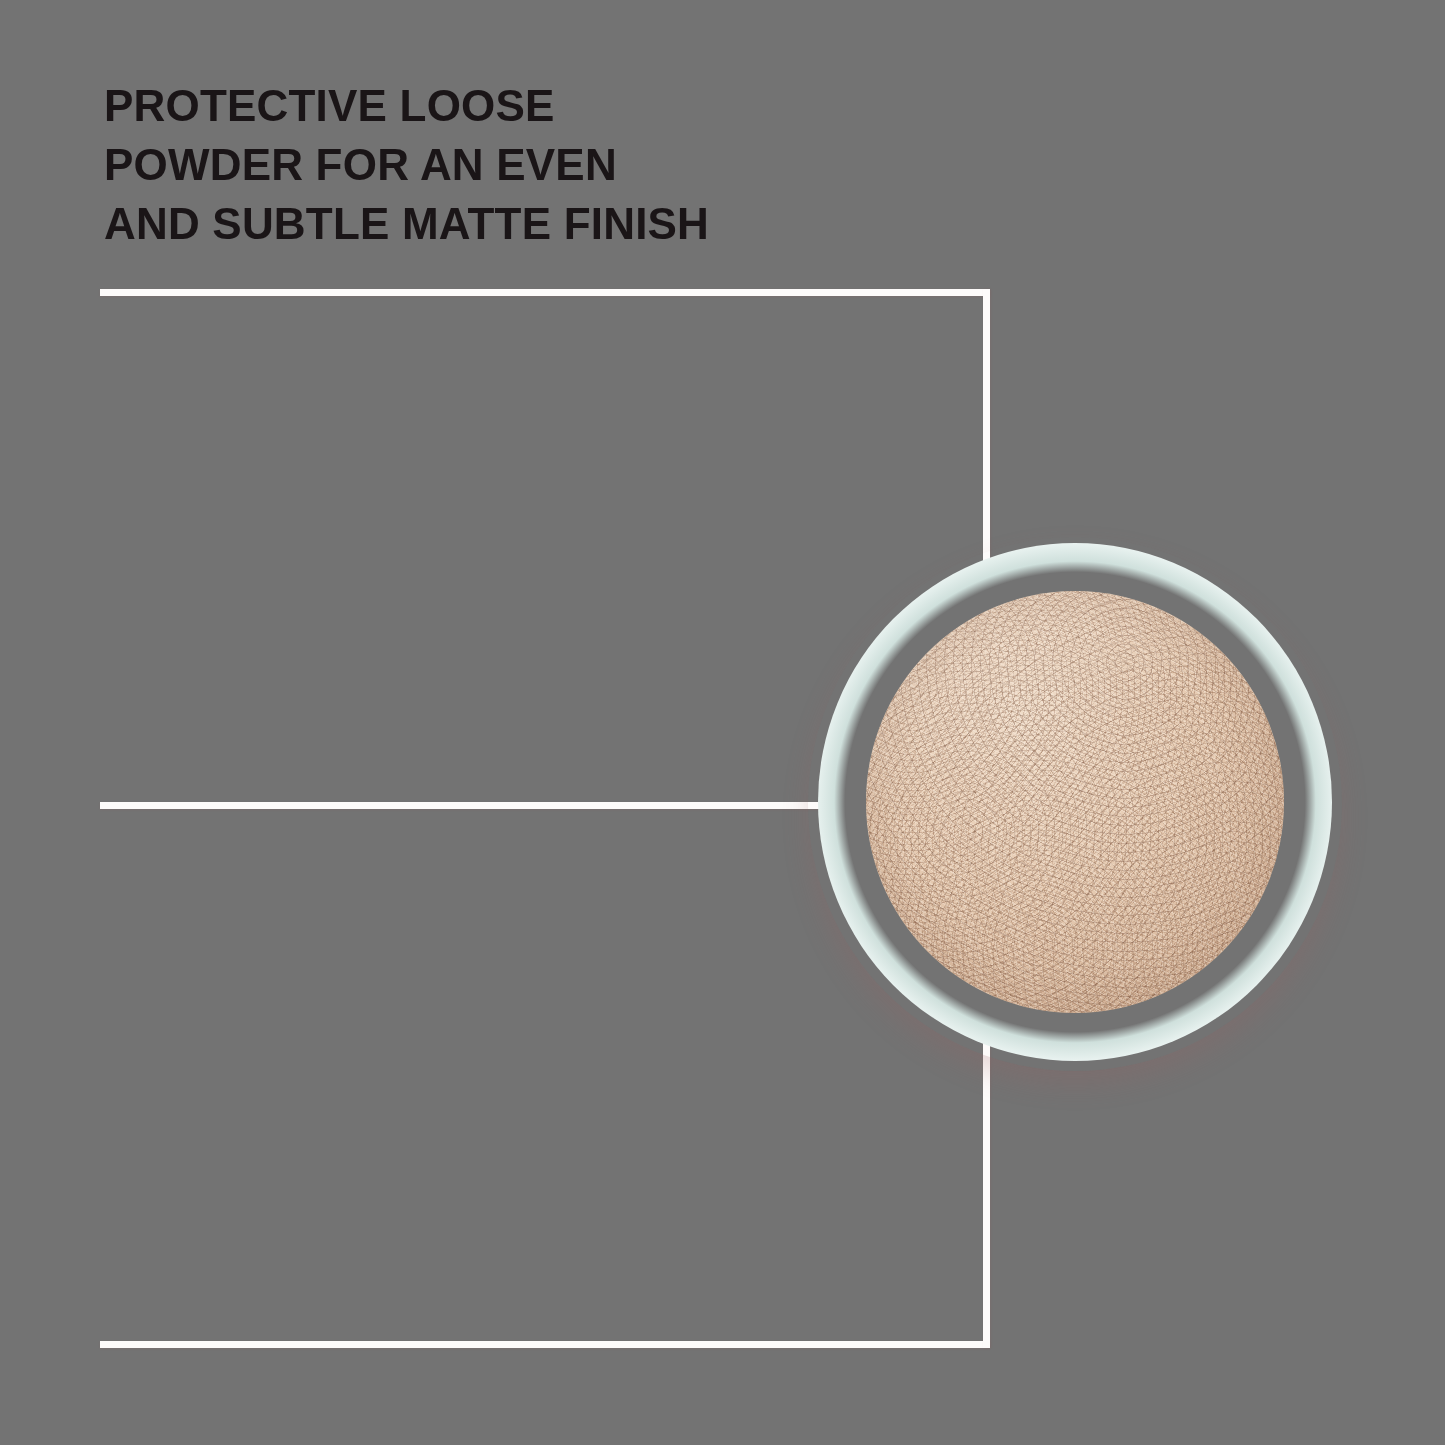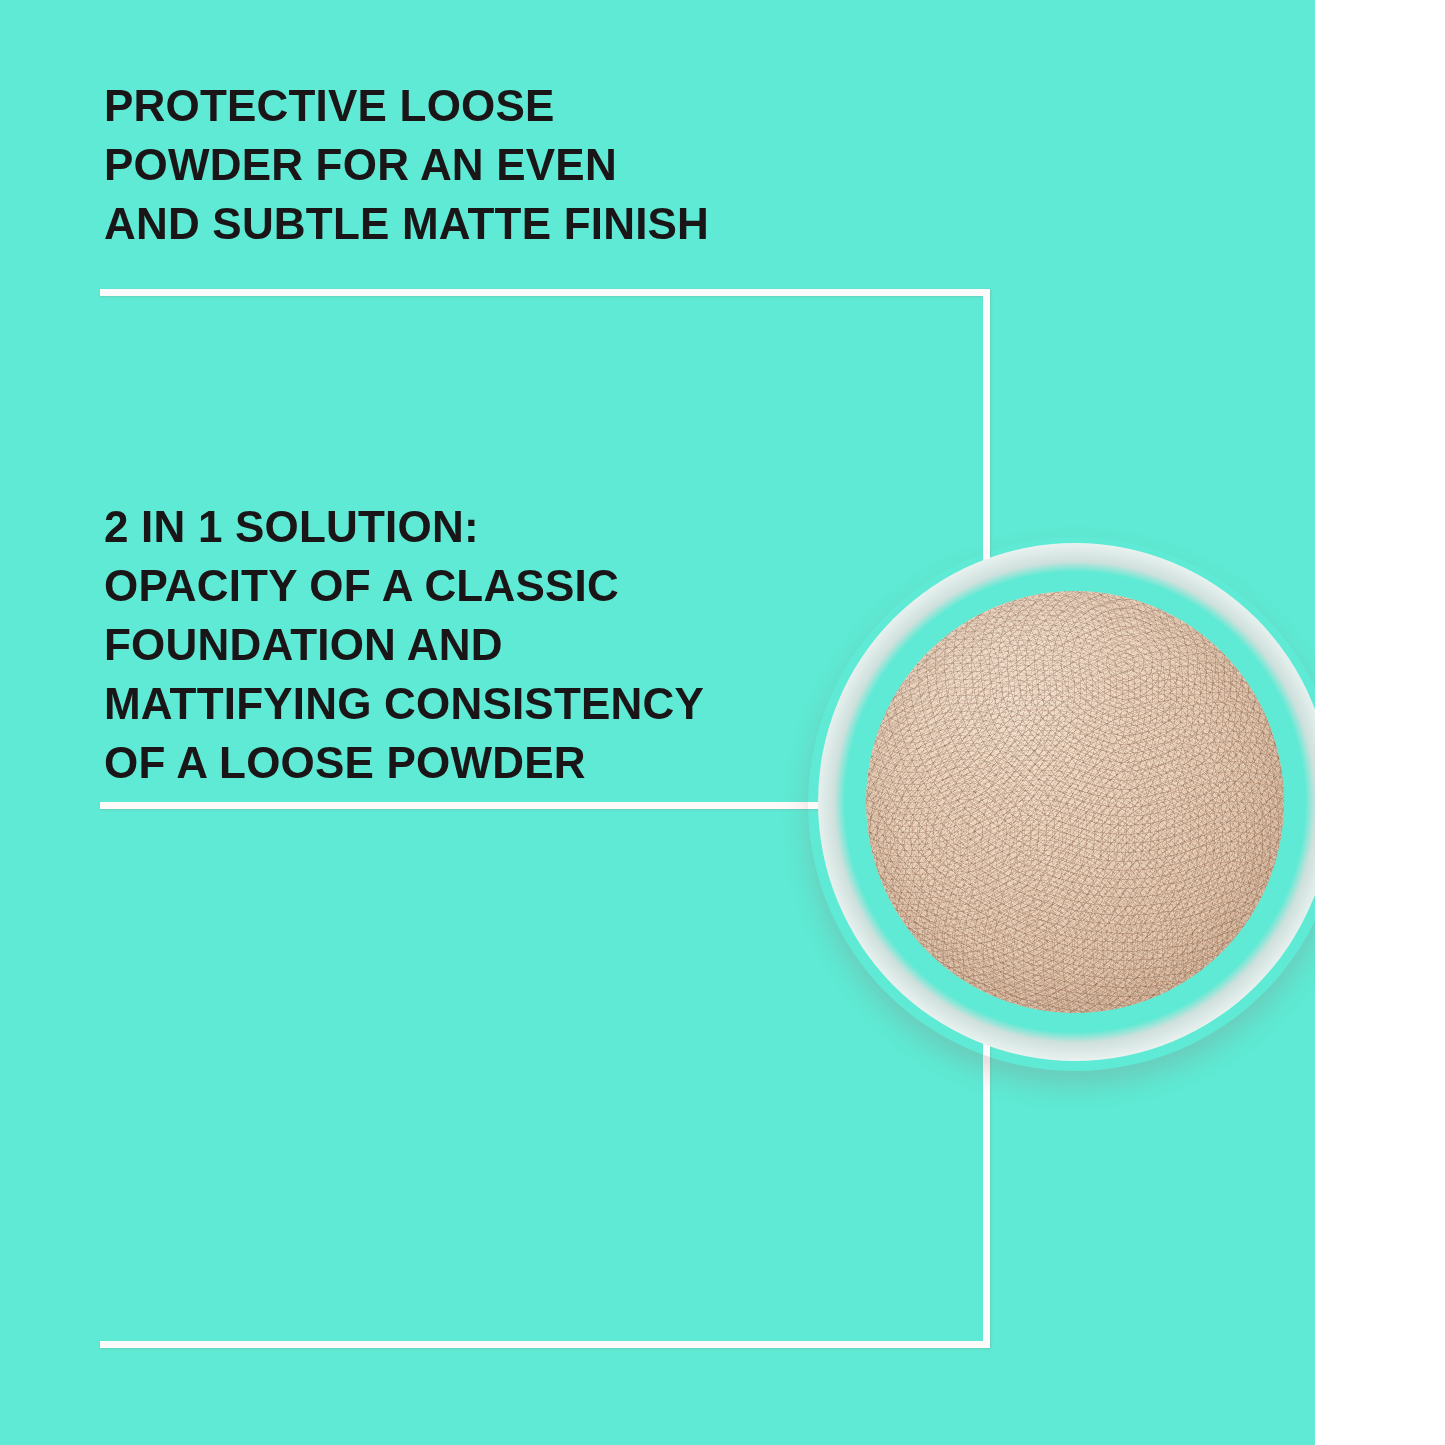--- a/index.html
+++ b/index.html
@@ -5,24 +5,24 @@
   html, body {
     margin: 0;
     padding: 0;
   }
   body {
     font-family: "Liberation Sans", sans-serif;
     background: #ffffff;
   }
   #canvas {
     position: relative;
-    width: 1315px;
+    width: 1445px;
     height: 1445px;
     overflow: hidden;
-    background: #5eead4;
+    background: #737373;
   }
 
   
   .claim {
     position: absolute;
     left: 104px;
     color: #1a1517;
     font-weight: bold;
     letter-spacing: 0.2px;
     white-space: pre-line;
@@ -179,19 +179,14 @@
       <div id="jar-grain-a"></div>
       <div id="jar-grain-b"></div>
       <div id="jar-grain-c"></div>
       <div id="jar-shade"></div>
     </div>
   </div>
 
   <div class="claim" id="claim-1">PROTECTIVE LOOSE
 POWDER FOR AN EVEN
 AND SUBTLE MATTE FINISH</div>
-  <div class="claim" id="claim-2">2 IN 1 SOLUTION:
-OPACITY OF A CLASSIC
-FOUNDATION AND
-MATTIFYING CONSISTENCY
-OF A LOOSE POWDER</div>
 
 </div>
 
 </body></html>

